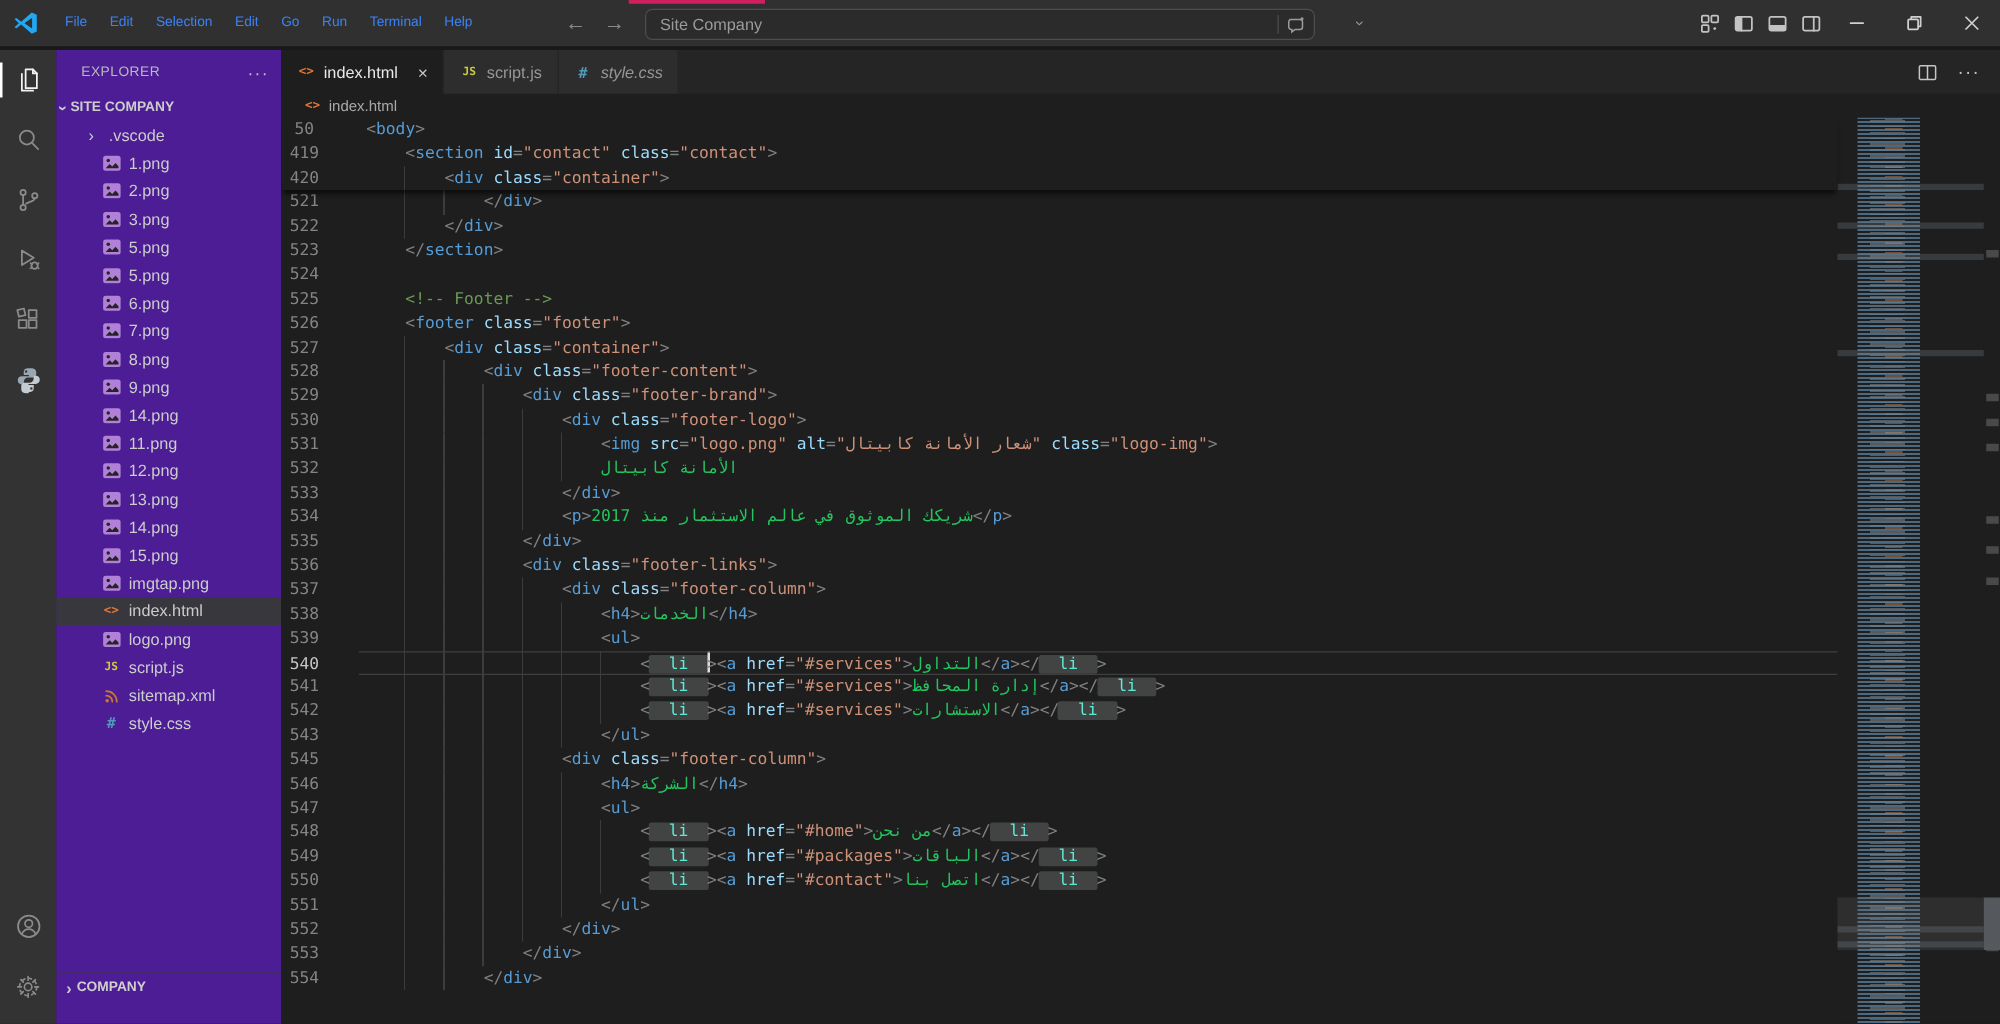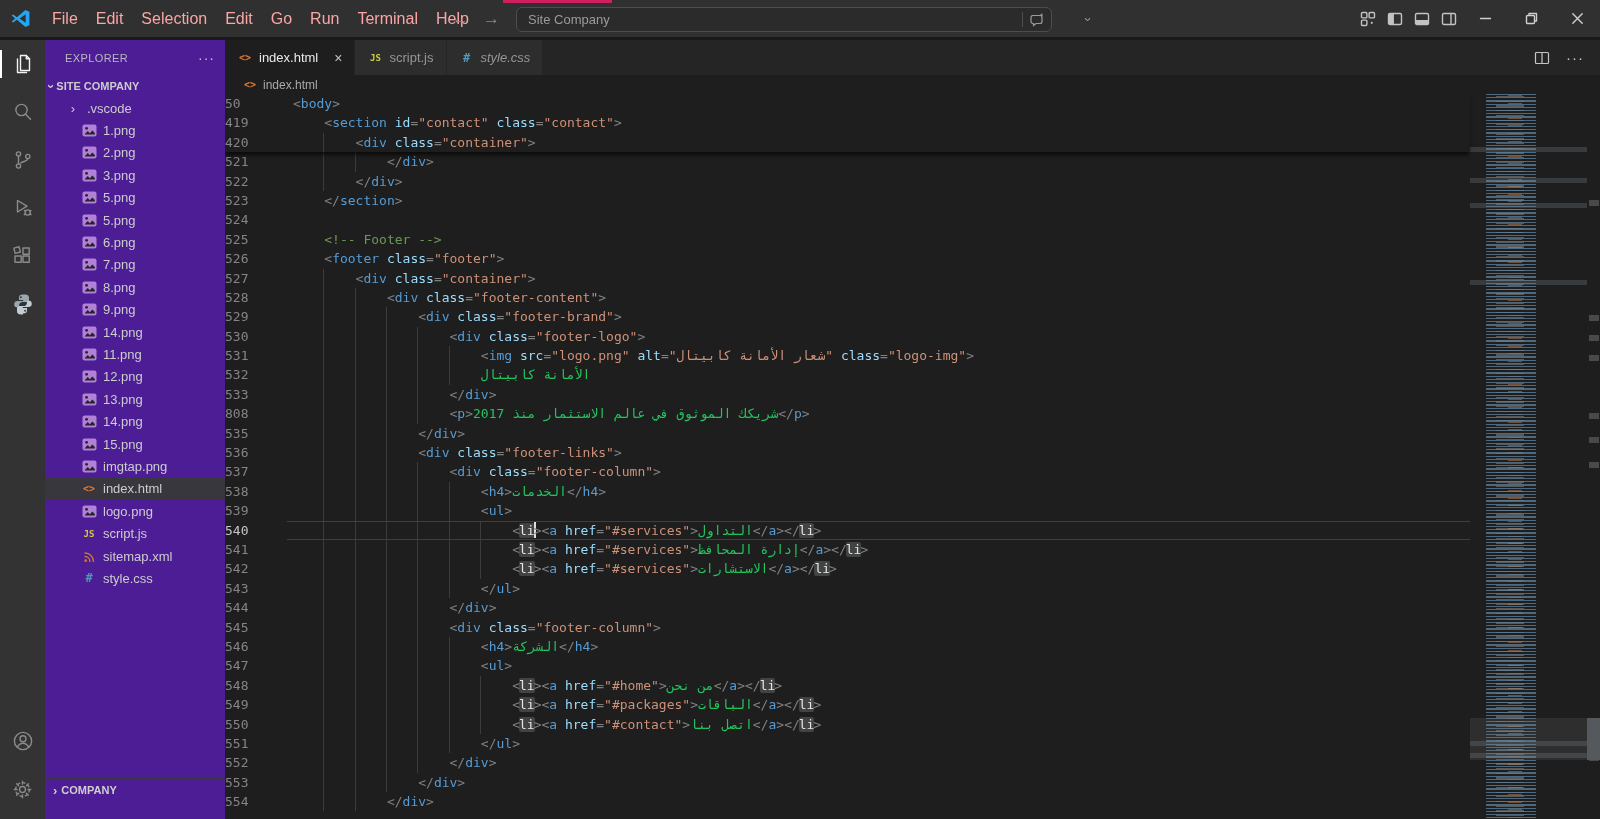--- a/index.html
+++ b/index.html
@@ -5,21 +5,21 @@
   *{box-sizing:border-box;margin:0;padding:0}
   html,body{width:1600px;height:819px;overflow:hidden;background:#1e1e1e;
     font-family:"Liberation Sans",sans-serif;-webkit-font-smoothing:antialiased}
   svg{display:block}
 
   
   .titlebar{position:absolute;left:0;top:0;width:1600px;height:40px;background:#303031;
     border-bottom:3px solid #191919;display:flex;align-items:center;color:#cccccc}
   .logo{margin-left:10px}
   .menubar{display:flex;margin-left:12px}
-  .mi{padding:0 9px;font-size:16px;line-height:37px;color:#fca5a5;cursor:default}
+  .mi{padding:0 9px;font-size:11px;line-height:37px;color:#3b82f6;cursor:default}
   .pinkstrip{position:absolute;left:503px;top:0;width:109px;height:3px;background:#cf1f5e}
   .navarrows{position:absolute;left:452px;top:0;height:37px;display:flex;align-items:center;gap:14px;
     color:#8a8a8a;font-size:17px}
   .cmdcenter{position:absolute;left:516px;top:7px;width:536px;height:25px;background:#2b2b2c;
     border:1px solid #4d4d4d;border-radius:6px;display:flex;align-items:center;
     font-size:13px;color:#9b9b9b;padding:0 6px 0 11px}
   .cc-right{margin-left:auto;display:flex;align-items:center;gap:6px;color:#9b9b9b}
   .cc-sep{width:1px;height:15px;background:#4d4d4d}
   .cc-chev{position:absolute;left:1086px;top:10px;color:#9b9b9b}
   .chev-down{display:inline-block;transform:rotate(90deg);font-size:13px;line-height:1}
@@ -61,31 +61,31 @@
   .tab-actions{margin-left:auto;display:flex;align-items:center;gap:16px;padding-right:16px;color:#c5c5c5}
   .breadcrumb{height:19px;display:flex;align-items:center;gap:5px;padding-left:17px;font-size:12px;color:#a9a9a9}
 
   .viewport{position:absolute;top:54px;left:0;right:0;bottom:0;overflow:hidden}
   .sticky{position:absolute;top:0;left:0;right:130px;z-index:4;background:#1e1e1e;
     box-shadow:0 4px 4px -1px rgba(0,0,0,.65)}
   .codelines{position:absolute;top:58.2px;left:0;right:130px;bottom:0;overflow:hidden}
 
   .line{position:relative;height:19.4px;line-height:19.4px;white-space:pre;
     font-family:"DejaVu Sans Mono","DejaVu Sans",monospace;font-size:13px}
-  .ln{display:inline-block;width:37px;text-align:left;color:#858585;margin-right:31px}
+  .ln{display:inline-block;width:37px;text-align:center;color:#858585;margin-right:31px}
   .code{padding-left:calc(var(--ind,0)*1ch)}
   .code::before{content:"";position:absolute;left:68px;top:0;bottom:0;
     width:max(calc((var(--ind,0) - 3)*1ch),0px);
     background:repeating-linear-gradient(to right,transparent 0,transparent calc(4ch - 1px),#3c3c3c calc(4ch - 1px),#3c3c3c 4ch)}
   .line.current .ln{color:#c6c6c6}
   .line.current::after{content:"";position:absolute;left:62px;right:0;top:0;bottom:0;
     border-top:1px solid #3f3f3f;border-bottom:1px solid #3f3f3f;pointer-events:none}
   .tok-p{color:#808080}.tok-t{color:#569cd6}.tok-a{color:#9cdcfe}.tok-s{color:#ce9178}
   .tok-x{color:#22c55e}.tok-c{color:#6a9955}
-  .tok-th{color:#e5e5e5;background:rgba(90,93,94,.6);padding:0 0;margin:0 -1px;border-radius:2px}
+  .tok-th{color:#5eead4;background:rgba(90,93,94,.6);padding:0 16px;margin:0 -1px;border-radius:2px}
   .cursor{display:inline-block;width:2px;height:17px;background:#dedede;vertical-align:-3px;margin-right:-2px}
 
   
   .minimap{position:absolute;top:0;bottom:0;left:1245px;width:118px;background:#1e1e1e;
     background-image:
       repeating-linear-gradient(180deg,rgba(92,130,160,.75) 0 1.2px,transparent 1.2px 3.2px),
       repeating-linear-gradient(180deg,rgba(160,160,160,.45) 0 1.2px,transparent 1.2px 4.7px),
       repeating-linear-gradient(180deg,rgba(195,125,75,.5) 0 1.1px,transparent 1.1px 7.6px);
     background-size:50px 100%,28px 100%,14px 100%;
     background-position:16px 0,26px 2px,38px 1px;background-repeat:no-repeat,no-repeat,no-repeat}
@@ -528,31 +528,30 @@
         <div class="line"><span class="ln">524</span><span class="code" style="--ind:0"></span></div>
         <div class="line"><span class="ln">525</span><span class="code" style="--ind:4"><span class="tok-c">&lt;!-- Footer --&gt;</span></span></div>
         <div class="line"><span class="ln">526</span><span class="code" style="--ind:4"><span class="tok-p">&lt;</span><span class="tok-t">footer</span><span class="tok-x"> </span><span class="tok-a">class</span><span class="tok-p">=</span><span class="tok-s">"footer"</span><span class="tok-p">&gt;</span></span></div>
         <div class="line"><span class="ln">527</span><span class="code" style="--ind:8"><span class="tok-p">&lt;</span><span class="tok-t">div</span><span class="tok-x"> </span><span class="tok-a">class</span><span class="tok-p">=</span><span class="tok-s">"container"</span><span class="tok-p">&gt;</span></span></div>
         <div class="line"><span class="ln">528</span><span class="code" style="--ind:12"><span class="tok-p">&lt;</span><span class="tok-t">div</span><span class="tok-x"> </span><span class="tok-a">class</span><span class="tok-p">=</span><span class="tok-s">"footer-content"</span><span class="tok-p">&gt;</span></span></div>
         <div class="line"><span class="ln">529</span><span class="code" style="--ind:16"><span class="tok-p">&lt;</span><span class="tok-t">div</span><span class="tok-x"> </span><span class="tok-a">class</span><span class="tok-p">=</span><span class="tok-s">"footer-brand"</span><span class="tok-p">&gt;</span></span></div>
         <div class="line"><span class="ln">530</span><span class="code" style="--ind:20"><span class="tok-p">&lt;</span><span class="tok-t">div</span><span class="tok-x"> </span><span class="tok-a">class</span><span class="tok-p">=</span><span class="tok-s">"footer-logo"</span><span class="tok-p">&gt;</span></span></div>
         <div class="line"><span class="ln">531</span><span class="code" style="--ind:24"><span class="tok-p">&lt;</span><span class="tok-t">img</span><span class="tok-x"> </span><span class="tok-a">src</span><span class="tok-p">=</span><span class="tok-s">"logo.png"</span><span class="tok-x"> </span><span class="tok-a">alt</span><span class="tok-p">=</span><span class="tok-s">"شعار الأمانة كابيتال"</span><span class="tok-x"> </span><span class="tok-a">class</span><span class="tok-p">=</span><span class="tok-s">"logo-img"</span><span class="tok-p">&gt;</span></span></div>
         <div class="line"><span class="ln">532</span><span class="code" style="--ind:24"><span class="tok-x">الأمانة كابيتال</span></span></div>
         <div class="line"><span class="ln">533</span><span class="code" style="--ind:20"><span class="tok-p">&lt;/</span><span class="tok-t">div</span><span class="tok-p">&gt;</span></span></div>
-        <div class="line"><span class="ln">808</span><span class="code" style="--ind:20"><span class="tok-p">&lt;</span><span class="tok-t">p</span><span class="tok-p">&gt;</span><span class="tok-x">شريكك الموثوق في عالم الاستثمار منذ 2017</span><span class="tok-p">&lt;/</span><span class="tok-t">p</span><span class="tok-p">&gt;</span></span></div>
+        <div class="line"><span class="ln">534</span><span class="code" style="--ind:20"><span class="tok-p">&lt;</span><span class="tok-t">p</span><span class="tok-p">&gt;</span><span class="tok-x">شريكك الموثوق في عالم الاستثمار منذ 2017</span><span class="tok-p">&lt;/</span><span class="tok-t">p</span><span class="tok-p">&gt;</span></span></div>
         <div class="line"><span class="ln">535</span><span class="code" style="--ind:16"><span class="tok-p">&lt;/</span><span class="tok-t">div</span><span class="tok-p">&gt;</span></span></div>
         <div class="line"><span class="ln">536</span><span class="code" style="--ind:16"><span class="tok-p">&lt;</span><span class="tok-t">div</span><span class="tok-x"> </span><span class="tok-a">class</span><span class="tok-p">=</span><span class="tok-s">"footer-links"</span><span class="tok-p">&gt;</span></span></div>
         <div class="line"><span class="ln">537</span><span class="code" style="--ind:20"><span class="tok-p">&lt;</span><span class="tok-t">div</span><span class="tok-x"> </span><span class="tok-a">class</span><span class="tok-p">=</span><span class="tok-s">"footer-column"</span><span class="tok-p">&gt;</span></span></div>
         <div class="line"><span class="ln">538</span><span class="code" style="--ind:24"><span class="tok-p">&lt;</span><span class="tok-t">h4</span><span class="tok-p">&gt;</span><span class="tok-x">الخدمات</span><span class="tok-p">&lt;/</span><span class="tok-t">h4</span><span class="tok-p">&gt;</span></span></div>
         <div class="line"><span class="ln">539</span><span class="code" style="--ind:24"><span class="tok-p">&lt;</span><span class="tok-t">ul</span><span class="tok-p">&gt;</span></span></div>
         <div class="line current"><span class="ln">540</span><span class="code" style="--ind:28"><span class="tok-p">&lt;</span><span class="tok-th">li</span><span class="cursor"></span><span class="tok-p">&gt;</span><span class="tok-p">&lt;</span><span class="tok-t">a</span><span class="tok-x"> </span><span class="tok-a">href</span><span class="tok-p">=</span><span class="tok-s">"#services"</span><span class="tok-p">&gt;</span><span class="tok-x">التداول</span><span class="tok-p">&lt;/</span><span class="tok-t">a</span><span class="tok-p">&gt;</span><span class="tok-p">&lt;/</span><span class="tok-th">li</span><span class="tok-p">&gt;</span></span></div>
         <div class="line"><span class="ln">541</span><span class="code" style="--ind:28"><span class="tok-p">&lt;</span><span class="tok-th">li</span><span class="tok-p">&gt;</span><span class="tok-p">&lt;</span><span class="tok-t">a</span><span class="tok-x"> </span><span class="tok-a">href</span><span class="tok-p">=</span><span class="tok-s">"#services"</span><span class="tok-p">&gt;</span><span class="tok-x">إدارة المحافظ</span><span class="tok-p">&lt;/</span><span class="tok-t">a</span><span class="tok-p">&gt;</span><span class="tok-p">&lt;/</span><span class="tok-th">li</span><span class="tok-p">&gt;</span></span></div>
         <div class="line"><span class="ln">542</span><span class="code" style="--ind:28"><span class="tok-p">&lt;</span><span class="tok-th">li</span><span class="tok-p">&gt;</span><span class="tok-p">&lt;</span><span class="tok-t">a</span><span class="tok-x"> </span><span class="tok-a">href</span><span class="tok-p">=</span><span class="tok-s">"#services"</span><span class="tok-p">&gt;</span><span class="tok-x">الاستشارات</span><span class="tok-p">&lt;/</span><span class="tok-t">a</span><span class="tok-p">&gt;</span><span class="tok-p">&lt;/</span><span class="tok-th">li</span><span class="tok-p">&gt;</span></span></div>
         <div class="line"><span class="ln">543</span><span class="code" style="--ind:24"><span class="tok-p">&lt;/</span><span class="tok-t">ul</span><span class="tok-p">&gt;</span></span></div>
-        <div class="line"><span class="ln">544</span><span class="code" style="--ind:20"><span class="tok-p">&lt;/</span><span class="tok-t">div</span><span class="tok-p">&gt;</span></span></div>
         <div class="line"><span class="ln">545</span><span class="code" style="--ind:20"><span class="tok-p">&lt;</span><span class="tok-t">div</span><span class="tok-x"> </span><span class="tok-a">class</span><span class="tok-p">=</span><span class="tok-s">"footer-column"</span><span class="tok-p">&gt;</span></span></div>
         <div class="line"><span class="ln">546</span><span class="code" style="--ind:24"><span class="tok-p">&lt;</span><span class="tok-t">h4</span><span class="tok-p">&gt;</span><span class="tok-x">الشركة</span><span class="tok-p">&lt;/</span><span class="tok-t">h4</span><span class="tok-p">&gt;</span></span></div>
         <div class="line"><span class="ln">547</span><span class="code" style="--ind:24"><span class="tok-p">&lt;</span><span class="tok-t">ul</span><span class="tok-p">&gt;</span></span></div>
         <div class="line"><span class="ln">548</span><span class="code" style="--ind:28"><span class="tok-p">&lt;</span><span class="tok-th">li</span><span class="tok-p">&gt;</span><span class="tok-p">&lt;</span><span class="tok-t">a</span><span class="tok-x"> </span><span class="tok-a">href</span><span class="tok-p">=</span><span class="tok-s">"#home"</span><span class="tok-p">&gt;</span><span class="tok-x">من نحن</span><span class="tok-p">&lt;/</span><span class="tok-t">a</span><span class="tok-p">&gt;</span><span class="tok-p">&lt;/</span><span class="tok-th">li</span><span class="tok-p">&gt;</span></span></div>
         <div class="line"><span class="ln">549</span><span class="code" style="--ind:28"><span class="tok-p">&lt;</span><span class="tok-th">li</span><span class="tok-p">&gt;</span><span class="tok-p">&lt;</span><span class="tok-t">a</span><span class="tok-x"> </span><span class="tok-a">href</span><span class="tok-p">=</span><span class="tok-s">"#packages"</span><span class="tok-p">&gt;</span><span class="tok-x">الباقات</span><span class="tok-p">&lt;/</span><span class="tok-t">a</span><span class="tok-p">&gt;</span><span class="tok-p">&lt;/</span><span class="tok-th">li</span><span class="tok-p">&gt;</span></span></div>
         <div class="line"><span class="ln">550</span><span class="code" style="--ind:28"><span class="tok-p">&lt;</span><span class="tok-th">li</span><span class="tok-p">&gt;</span><span class="tok-p">&lt;</span><span class="tok-t">a</span><span class="tok-x"> </span><span class="tok-a">href</span><span class="tok-p">=</span><span class="tok-s">"#contact"</span><span class="tok-p">&gt;</span><span class="tok-x">اتصل بنا</span><span class="tok-p">&lt;/</span><span class="tok-t">a</span><span class="tok-p">&gt;</span><span class="tok-p">&lt;/</span><span class="tok-th">li</span><span class="tok-p">&gt;</span></span></div>
         <div class="line"><span class="ln">551</span><span class="code" style="--ind:24"><span class="tok-p">&lt;/</span><span class="tok-t">ul</span><span class="tok-p">&gt;</span></span></div>
         <div class="line"><span class="ln">552</span><span class="code" style="--ind:20"><span class="tok-p">&lt;/</span><span class="tok-t">div</span><span class="tok-p">&gt;</span></span></div>
         <div class="line"><span class="ln">553</span><span class="code" style="--ind:16"><span class="tok-p">&lt;/</span><span class="tok-t">div</span><span class="tok-p">&gt;</span></span></div>
         <div class="line"><span class="ln">554</span><span class="code" style="--ind:12"><span class="tok-p">&lt;/</span><span class="tok-t">div</span><span class="tok-p">&gt;</span></span></div>

